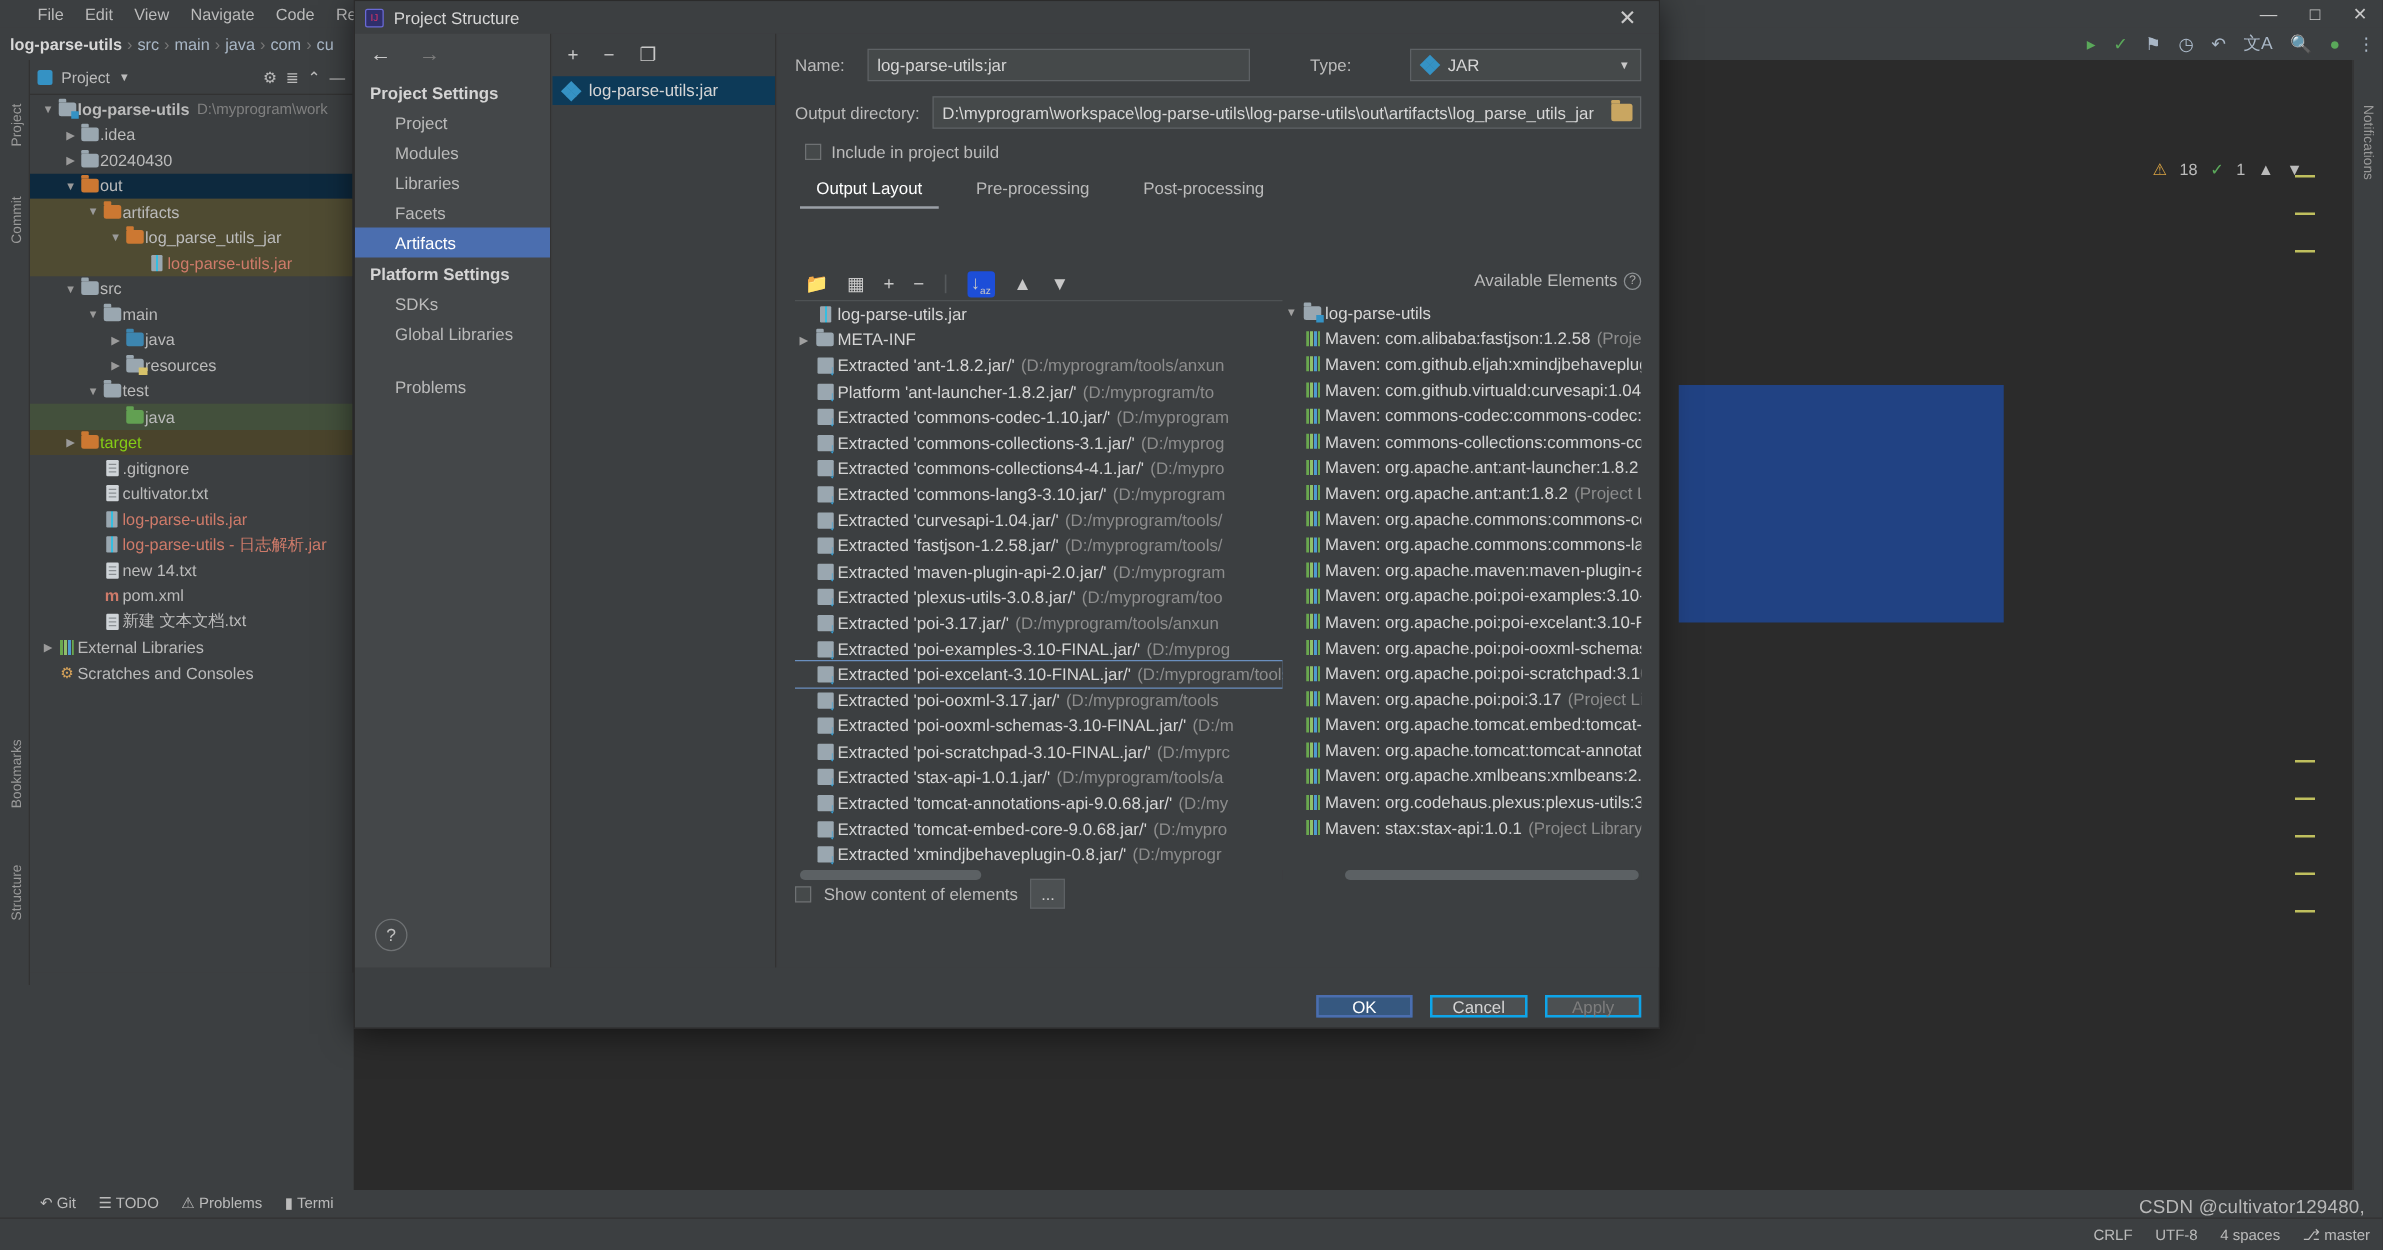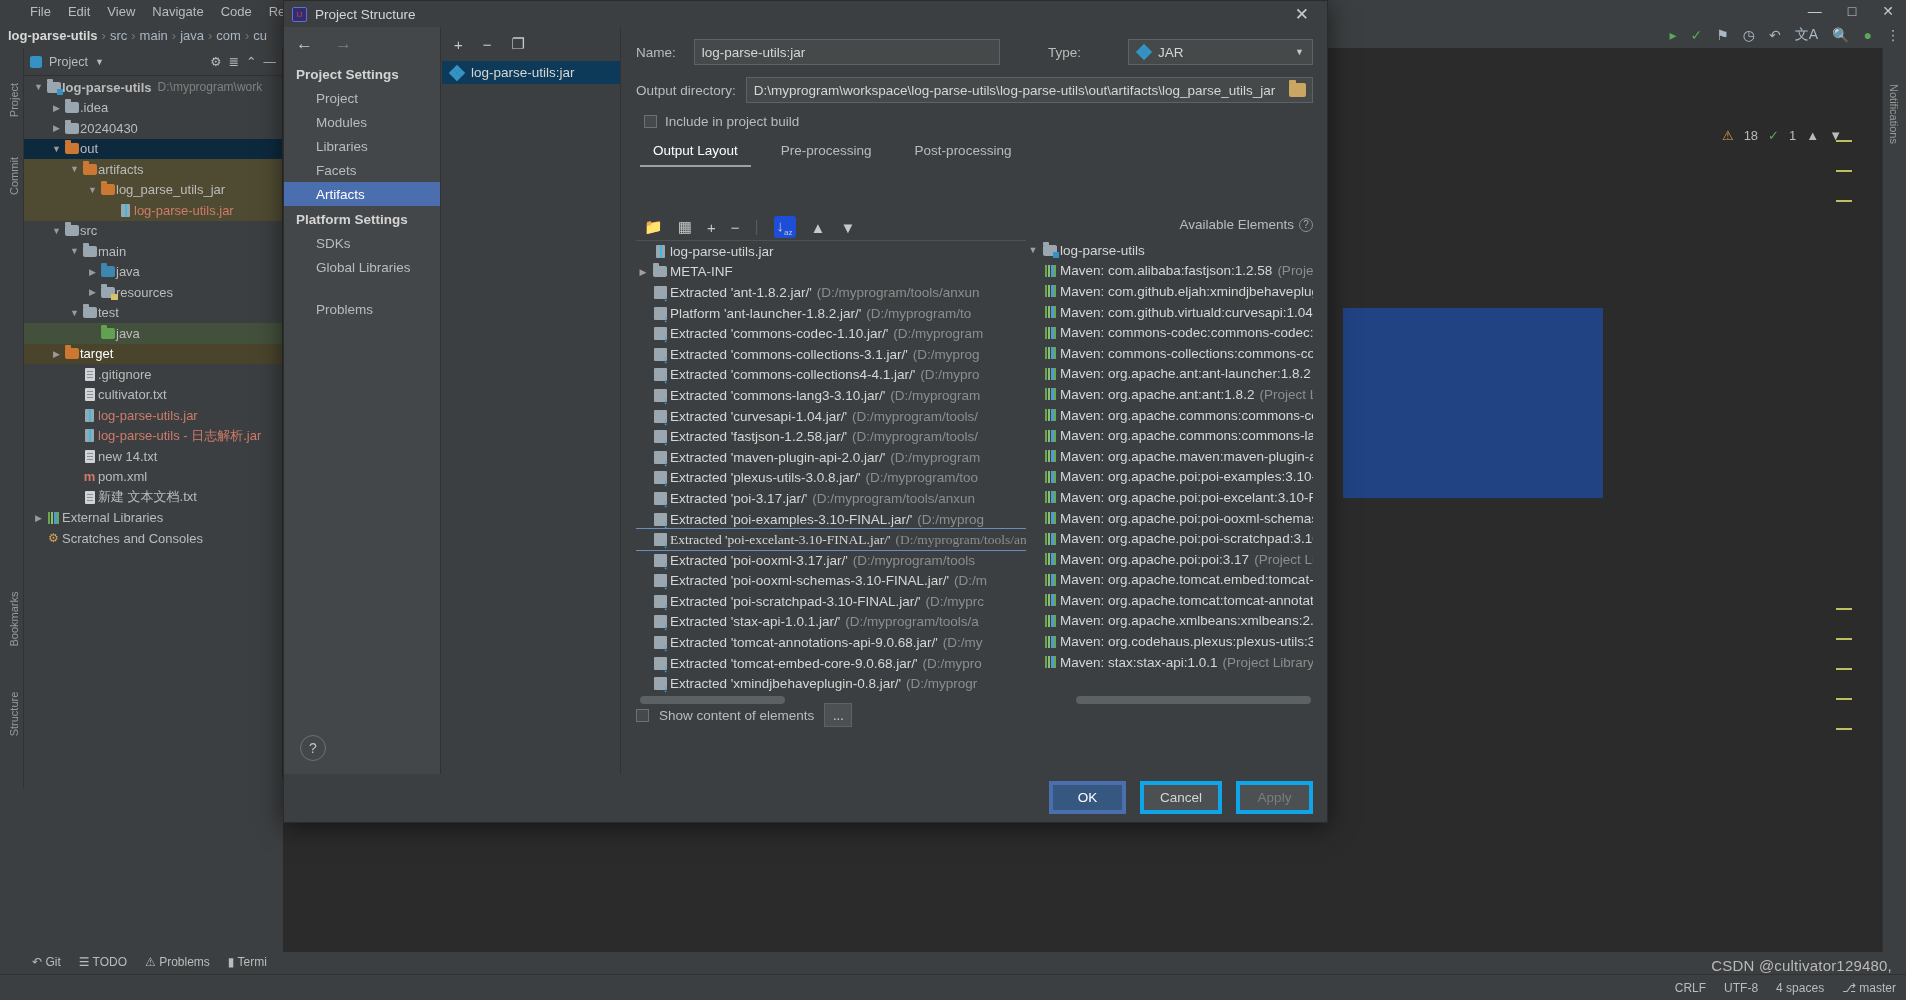--- a/index.html
+++ b/index.html
@@ -80,21 +80,21 @@
   .fold.green { background:#62a052; }
   .fold::before { content:""; position:absolute; left:0; top:-3px; width:6px; height:3px; border-radius:1px 1px 0 0; background:inherit;}
   .fold .badge { position:absolute; right:-2px; bottom:-2px; width:6px; height:6px; background:#3592c4;}
 
   .jaric { width:9px; height:13px; background:linear-gradient(90deg,#9aa7b0 0 40%, #35bde0 40% 62%, #9aa7b0 62% 100%); display:inline-block; border-radius:1px;}
   .txtic { width:10px; height:13px; background:#cfd4d8; display:inline-block; border-radius:1px; position:relative;}
   .txtic::after{content:""; position:absolute; left:2px; top:3px; right:2px; height:1px; box-shadow:0 3px 0 #8a8f93,0 6px 0 #8a8f93; background:#8a8f93;}
   .mvnic { width:11px; height:12px; display:inline-block;
     background:linear-gradient(90deg,#6aa84f 0 22%, transparent 22% 30%, #8fbf6a 30% 50%, transparent 50% 58%, #4e9bd1 58% 78%, transparent 78% 86%, #6aa84f 86% 100%);}
   .redtxt { color:#cf7b6a; }
-  .yellowtxt { color:#ffffff; }
+  .yellowtxt { color:#84cc16; }
 
   
   .editor {
     position:absolute; left:283px; top:48px; right:24px; bottom:48px;
     background:#2b2b2b;
   }
   .editor .blue-block { position:absolute; left:1060px; top:260px; width:260px; height:190px; background:#214283; }
   .gutter-mark { position:absolute; right:30px; width:16px; height:2px; background:#bfbf5e;}
 
   .rstrip {
@@ -205,41 +205,41 @@
 
   .two-cols { position:absolute; left:0; right:0; top:26px; bottom:0; display:flex; }
   .col-left { width:390px; border-top:1px solid #4e5254; position:relative; overflow:hidden;}
   .col-right { flex:1; position:relative; overflow:hidden;}
 
   .erow { height:20.6px; display:flex; align-items:center; font-size:13.5px; color:#d6d6d6; white-space:nowrap; }
   .erow .exp { width:14px; text-align:center; color:#a0a0a0; font-size:9px; flex:none;}
   .erow .pad { width:14px; flex:none;}
   .erow .eic { width:20px; flex:none; display:flex; align-items:center; justify-content:center;}
   .erow .path { color:#8d8d8d; margin-left:5px; }
-  .erow.sel-outline { outline:1px solid #6a8fbf;font-family:Liberation Serif, serif; }
+  .erow.sel-outline { outline:1px solid #6a8fbf; }
 
   .extic { width:13px; height:13px; background:#9aa7b0; border-radius:1px; position:relative; display:inline-block;}
   .extic::after { content:"↓"; position:absolute; right:-2px; bottom:-4px; font-size:11px; color:#35a5dd; line-height:1;}
 
   .hscroll { position:absolute; left:0; bottom:0; height:8px; background:#3c3f41; }
   .hscroll .thumb { height:8px; background:#5c6164; border-radius:4px; }
 
   .bottom-row { position:absolute; left:14px; right:14px; bottom:46px; height:26px; display:flex; align-items:center; gap:10px;}
   .btn-ellipsis {
     width:28px; height:24px; background:#4c5052; border:1px solid #5e6265; color:#d0d0d0;
     font-size:13px; display:flex; align-items:center; justify-content:center;
   }
 
   .dlg-buttons {
     position:absolute; right:14px; bottom:8px; display:flex; gap:14px;
   }
   .btn {
-    min-width:77px; height:33px; padding:0 16px; font-size:13.5px;
+    min-width:77px; height:18px; padding:0 16px; font-size:13.5px;
     display:flex; align-items:center; justify-content:center;
-    background:#4c5052; border:4px solid #0ea5e9; color:#d6d6d6;
+    background:#4c5052; border:2px solid #0ea5e9; color:#d6d6d6;
   }
   .btn.primary { background:#365880; border-color:#4b6eaf; color:#ffffff; }
   .btn.disabled { color:#7d7d7d; }
 
   .toolbar-ic { color:#c8c8c8; font-size:15px; }
   .sortbtn { background:#1d4ed8; border-radius:3px; padding:1px 3px; }
 </style>
 </head>
 <body>
 

